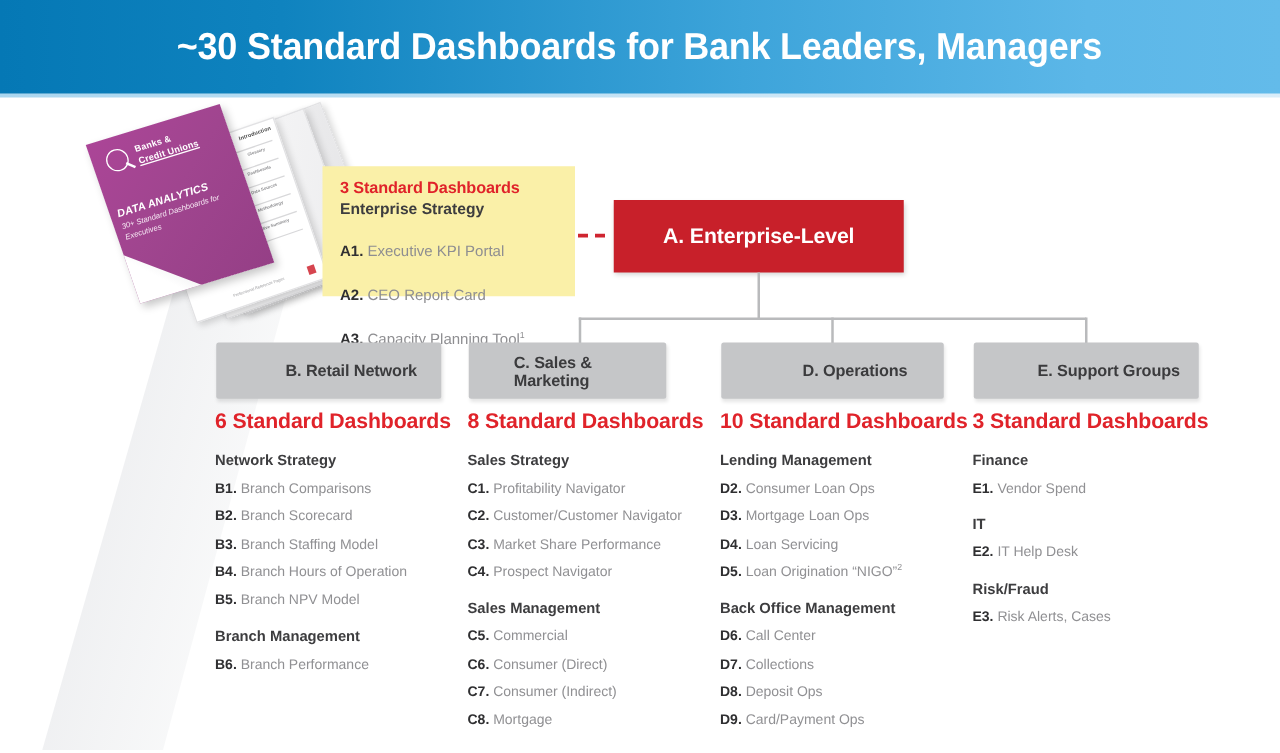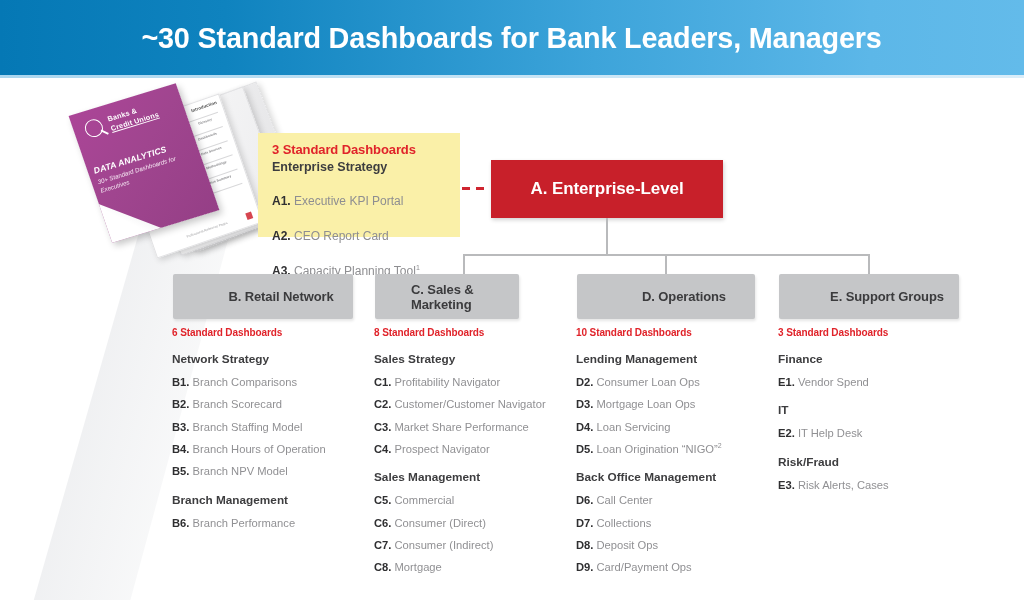--- a/index.html
+++ b/index.html
@@ -217,33 +217,33 @@
     background: #c5c6c8;
     border-radius: 2px;
     display: flex; align-items: center; justify-content: center;
     box-shadow: 1px 2px 3px rgba(0,0,0,0.10);
     padding-left: 36px;
   }
   .cat-box span {
     color: #3b3b3d; font-size: 13px; font-weight: bold; letter-spacing: -0.1px;
   }
   .cat-b { left: 173px; width: 180px; }
-  .cat-c { left: 375px; width: 144px; }
+  .cat-c { left: 375px; width: 158px; }
   .cat-d { left: 577px; width: 178px; }
   .cat-e { left: 779px; width: 180px; }
 
   
   .col { position: absolute; top: 327px; width: 200px; }
   .col-b { left: 172px; }
   .col-c { left: 374px; }
   .col-d { left: 576px; }
   .col-e { left: 778px; }
 
   .col-count {
-    color: #e0232a; font-size: 10px; font-weight: bold;
+    color: #e0232a; font-size: 17px; font-weight: bold;
     letter-spacing: -0.1px; margin-bottom: 14px;
   }
   .grp-title {
     color: #3d3d3f; font-size: 11.8px; font-weight: bold;
     margin-bottom: 9px;
   }
   .grp { margin-bottom: 14px; }
   .grp:last-child { margin-bottom: 0; }
   .item {
     font-size: 11.2px; color: #909093; line-height: 1.28;

